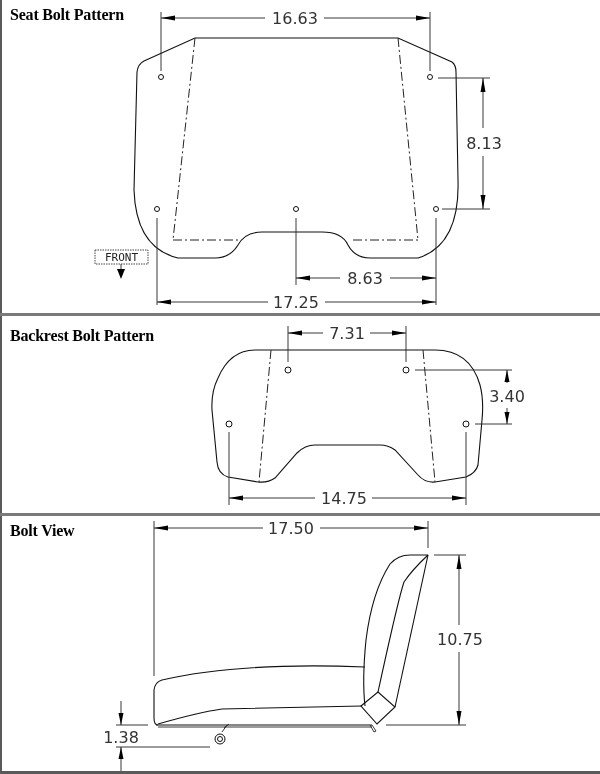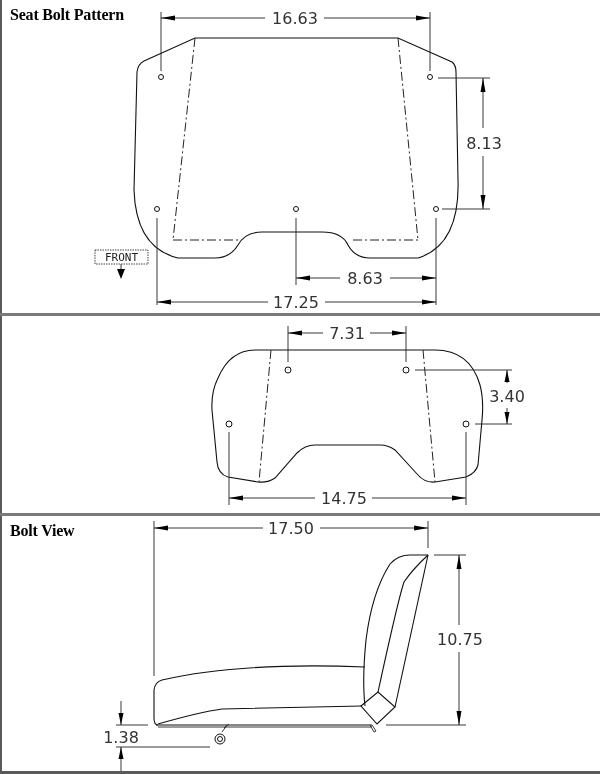--- a/index.html
+++ b/index.html
@@ -31,20 +31,21 @@
 </head>
 <body>
 
 <div class="sheet">
   <div class="frame-left"></div>
   <div class="divider" style="top:313px"></div>
   <div class="divider" style="top:513px"></div>
   <div class="frame-bottom"></div>
 
   <div class="panel-title" style="top:6px">Seat Bolt Pattern</div>
+  <div class="panel-title" style="top:327px">Backrest Bolt Pattern</div>
   <div class="panel-title" style="top:522px">Bolt View</div>
 
   <svg class="drawing" viewBox="0 0 600 774" xmlns="http://www.w3.org/2000/svg">
 
     <g>
 
       <path class="line" d="M195,38 L398,38 L452,62 Q456,65 456,72 L458,180 Q460,245 418,258 L370,258 Q355,258 348,245 Q342,232 322,232 L262,232 Q245,232 238,245 Q230,258 215,258 L178,258 Q136,248 134,190 L137,72 Q138,64 144,61 Z"></path>
 
       <path class="dash" d="M195,38 L173,240"></path>
       <path class="dash" d="M398,38 L418,240"></path>

